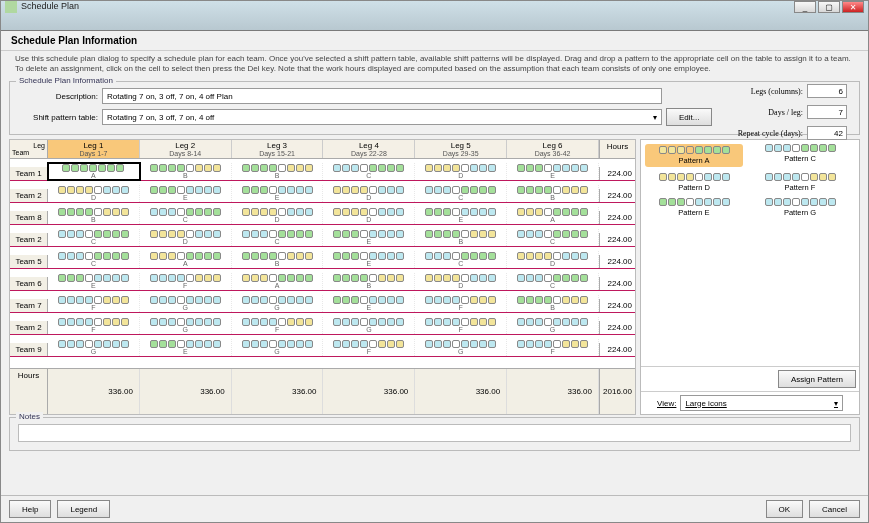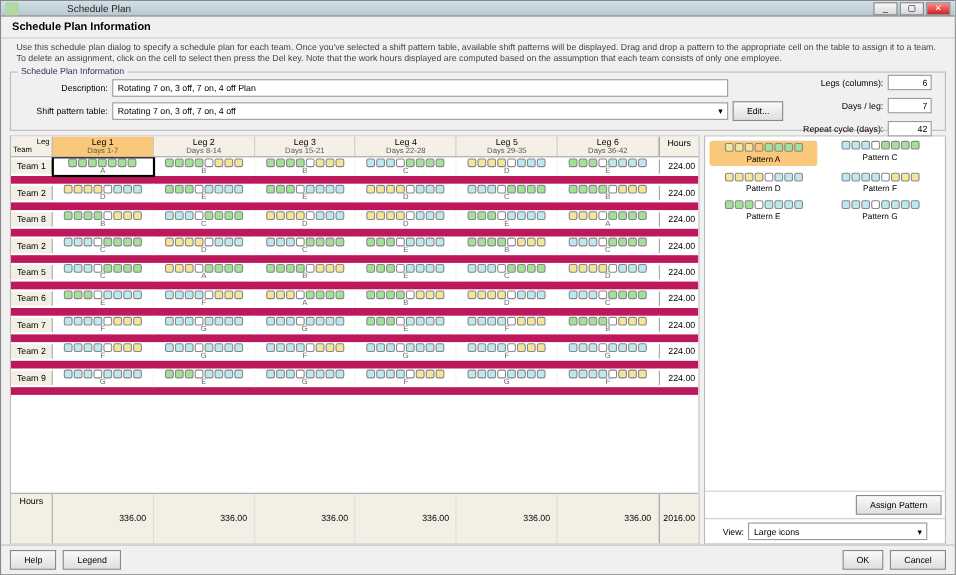--- a/index.html
+++ b/index.html
@@ -1,66 +1,66 @@
 <!DOCTYPE html>
 <html><head>
 <meta charset="utf-8">
 <style>
   * { box-sizing: border-box; margin: 0; padding: 0; }
   body { font-family: Tahoma, Arial, sans-serif; font-size: 9px; background: #e8e8e8; }
   .window { width: 869px; height: 523px; background: #f0f0f0; display: flex; flex-direction: column; border: 1px solid #888; }
-  .titlebar { height: 14px; background: linear-gradient(#cfe0e8,#b8c8d0); display: flex; align-items: center; padding: 0 4px; border-bottom: 1px solid #7a7a7a; gap: 40px; }
+  .titlebar { height: 30px; background: linear-gradient(#cfe0e8,#b8c8d0); display: flex; align-items: flex-start; padding: 0 4px; border-bottom: 1px solid #7a7a7a; }
   .titlebar .app-icon { width: 12px; height: 12px; background: #b0d8a0; margin-right: 4px; }
   .titlebar .title { flex: 1; font-size: 9px; color: #222; }
   .winbtns { display:flex; gap:2px; }
   .winbtn { width: 22px; height: 12px; background: linear-gradient(#f8f8f8,#d8d8d8); border:1px solid #888; display:flex; align-items:center; justify-content:center; font-size:8px; }
   .winbtn.close { background: linear-gradient(#f88,#c22); color:#fff; }
   .header-bar { padding: 4px 10px; font-weight: bold; font-size: 10px; border-bottom: 1px solid #ccc; }
   .instructions { padding: 3px 14px; font-size: 8px; color: #444; line-height: 1.25; }
   .groupbox { margin: 4px 8px; border: 1px solid #bbb; position: relative; padding: 6px 8px 8px 8px; }
   .groupbox > legend { position:absolute; top:-6px; left:6px; background:#f0f0f0; padding:0 3px; font-size:8px; color:#335; }
   .form-row { display:flex; align-items:center; gap:4px; font-size:8px; }
   .form-row + .form-row { margin-top: 4px; }
   .form-row label { width: 80px; text-align: right; }
   .textfield { flex:1; height:16px; border:1px solid #999; background:#fff; padding:1px 4px; font-size:8px; }
   .dropdown { height:16px; border:1px solid #999; background:#fff; padding:1px 4px; font-size:8px; display:flex; align-items:center; }
   .btn { height:18px; padding:1px 12px; border:1px solid #888; background:linear-gradient(#fafafa,#dedede); font-size:8px; }
   .right-config { position:absolute; right:12px; top:2px; display:flex; flex-direction:column; gap:3px; }
-  .right-config .form-row label { width:90px; }
+  .right-config .form-row label { width:90px;font-family:Liberation Serif, serif; }
   .right-config .numfield { width:40px; height:14px; border:1px solid #999; background:#fff; text-align:right; padding:0 3px; font-size:8px;}
   .main-split { display:flex; flex:1; overflow:hidden; }
   .grid-wrap { flex:1; overflow:auto; border:1px solid #bbb; margin:0 2px 0 8px; background:#fff; position:relative; display:flex; flex-direction:column; }
   .leg-header { display:flex; border-bottom:1px solid #aaa; background:#f4f0e6; font-size:8px; }
   .team-col { width:38px; text-align:center; border-right:1px solid #aaa; padding:2px 0; }
   .leg-col { flex:1; border-right:1px solid #ccc; text-align:center; padding:1px 0; }
   .leg-col.active { background:#f9c87a; }
   .hours-col { width:36px; text-align:center; border-left:1px solid #aaa; padding:2px 0; }
   .grid-rows { flex:1; overflow:auto; font-size:8px; }
-  .team-row { display:flex; align-items:center; border-bottom:7px solid #be185d; min-height:22px; }
+  .team-row { display:flex; align-items:flex-end; border-bottom:1px solid #be185d; min-height:22px; }
   .team-row .team-col { background:#f2efe5; display:flex; align-items:center; justify-content:center; }
   .cell-area { flex:1; position:relative; display:flex; align-items:center; }
   .cell-area .leg-cell { flex:1; border-right:1px dotted #e8e8e8; display:flex; flex-direction:column; align-items:center; justify-content:center; font-size:7px; color:#666; padding:1px; }
   .pat { display:flex; gap:1px; }
   .pat .blk { width:8px; height:8px; border-radius:2px; border:1px solid #888; }
   .g { background:#a4e09a; } .y { background:#f3e59a; } .b { background:#bde8f0; } .n { background:transparent; border-color:transparent; width:2px; }
   .hours-col.v { display:flex; align-items:center; justify-content:flex-end; padding-right:3px; }
   .footer-row { display:flex; border-top:1px solid #aaa; background:#f2efe5; font-size:8px; }
   .footer-row .team-col { }
   .footer-row .val { flex:1; text-align:right; padding:18px 6px; border-right:1px solid #ddd; }
   .palette { width:220px; border:1px solid #bbb; margin:0 8px 0 2px; background:#fff; display:flex; flex-direction:column; }
   .palette-body { flex:1; padding:4px; display:flex; flex-wrap:wrap; gap:6px 8px; align-content:flex-start; overflow:auto; }
   .pcard { width:98px; display:flex; flex-direction:column; align-items:center; font-size:7.5px; }
   .pcard .pat { margin-bottom:2px; }
   .pcard.active { background:#f9c87a; border-radius:3px; padding:2px; }
   .palette-foot { border-top:1px solid #ccc; padding:3px; display:flex; justify-content:flex-end; gap:6px; align-items:center; font-size:8px; }
-  .view-row { border-top:1px solid #ccc; padding:3px 16px; display:flex; align-items:center; gap:4px; font-size:8px; }
+  .view-row { border-top:1px solid #ccc; padding:3px 16px; display:flex; align-items:center; gap:4px; font-size:8px;text-decoration:underline; }
   .view-row .dropdown { flex:1; }
   .notes-group { margin:2px 8px 4px 8px; }
   .notes-area { height:18px; border:1px solid #bbb; background:#fff; }
-  .bottom-bar { display:flex; padding:4px 8px; gap:6px; border-top:1px solid #bbb; }
+  .bottom-bar { display:flex; padding:4px 8px; gap:6px; border-top:1px solid #bbb;margin-top:40px; }
   .bottom-bar .spacer { flex:1; }
   .selected-cell { outline:2px solid #000; outline-offset:-1px; }
   .leg-col .sub { font-size:7px; color:#555; }
 </style>
 </head>
 <body>
 
 <div class="window">
   <div class="titlebar">
     <div class="app-icon"></div>
@@ -995,20 +995,24 @@
       <div class="view-row">
         <span>View:</span>
         <div class="dropdown" style="justify-content:space-between;">
           <span>Large icons</span>
           <span>▾</span>
         </div>
       </div>
     </div>
   </div>
 
+  <div class="groupbox notes-group">
+    <legend>Notes</legend>
+    <div class="notes-area"></div>
+  </div>
 
   <div class="bottom-bar">
     <button class="btn">Help</button>
     <button class="btn">Legend</button>
     <div class="spacer"></div>
     <button class="btn">OK</button>
     <button class="btn">Cancel</button>
   </div>
 </div>
 

